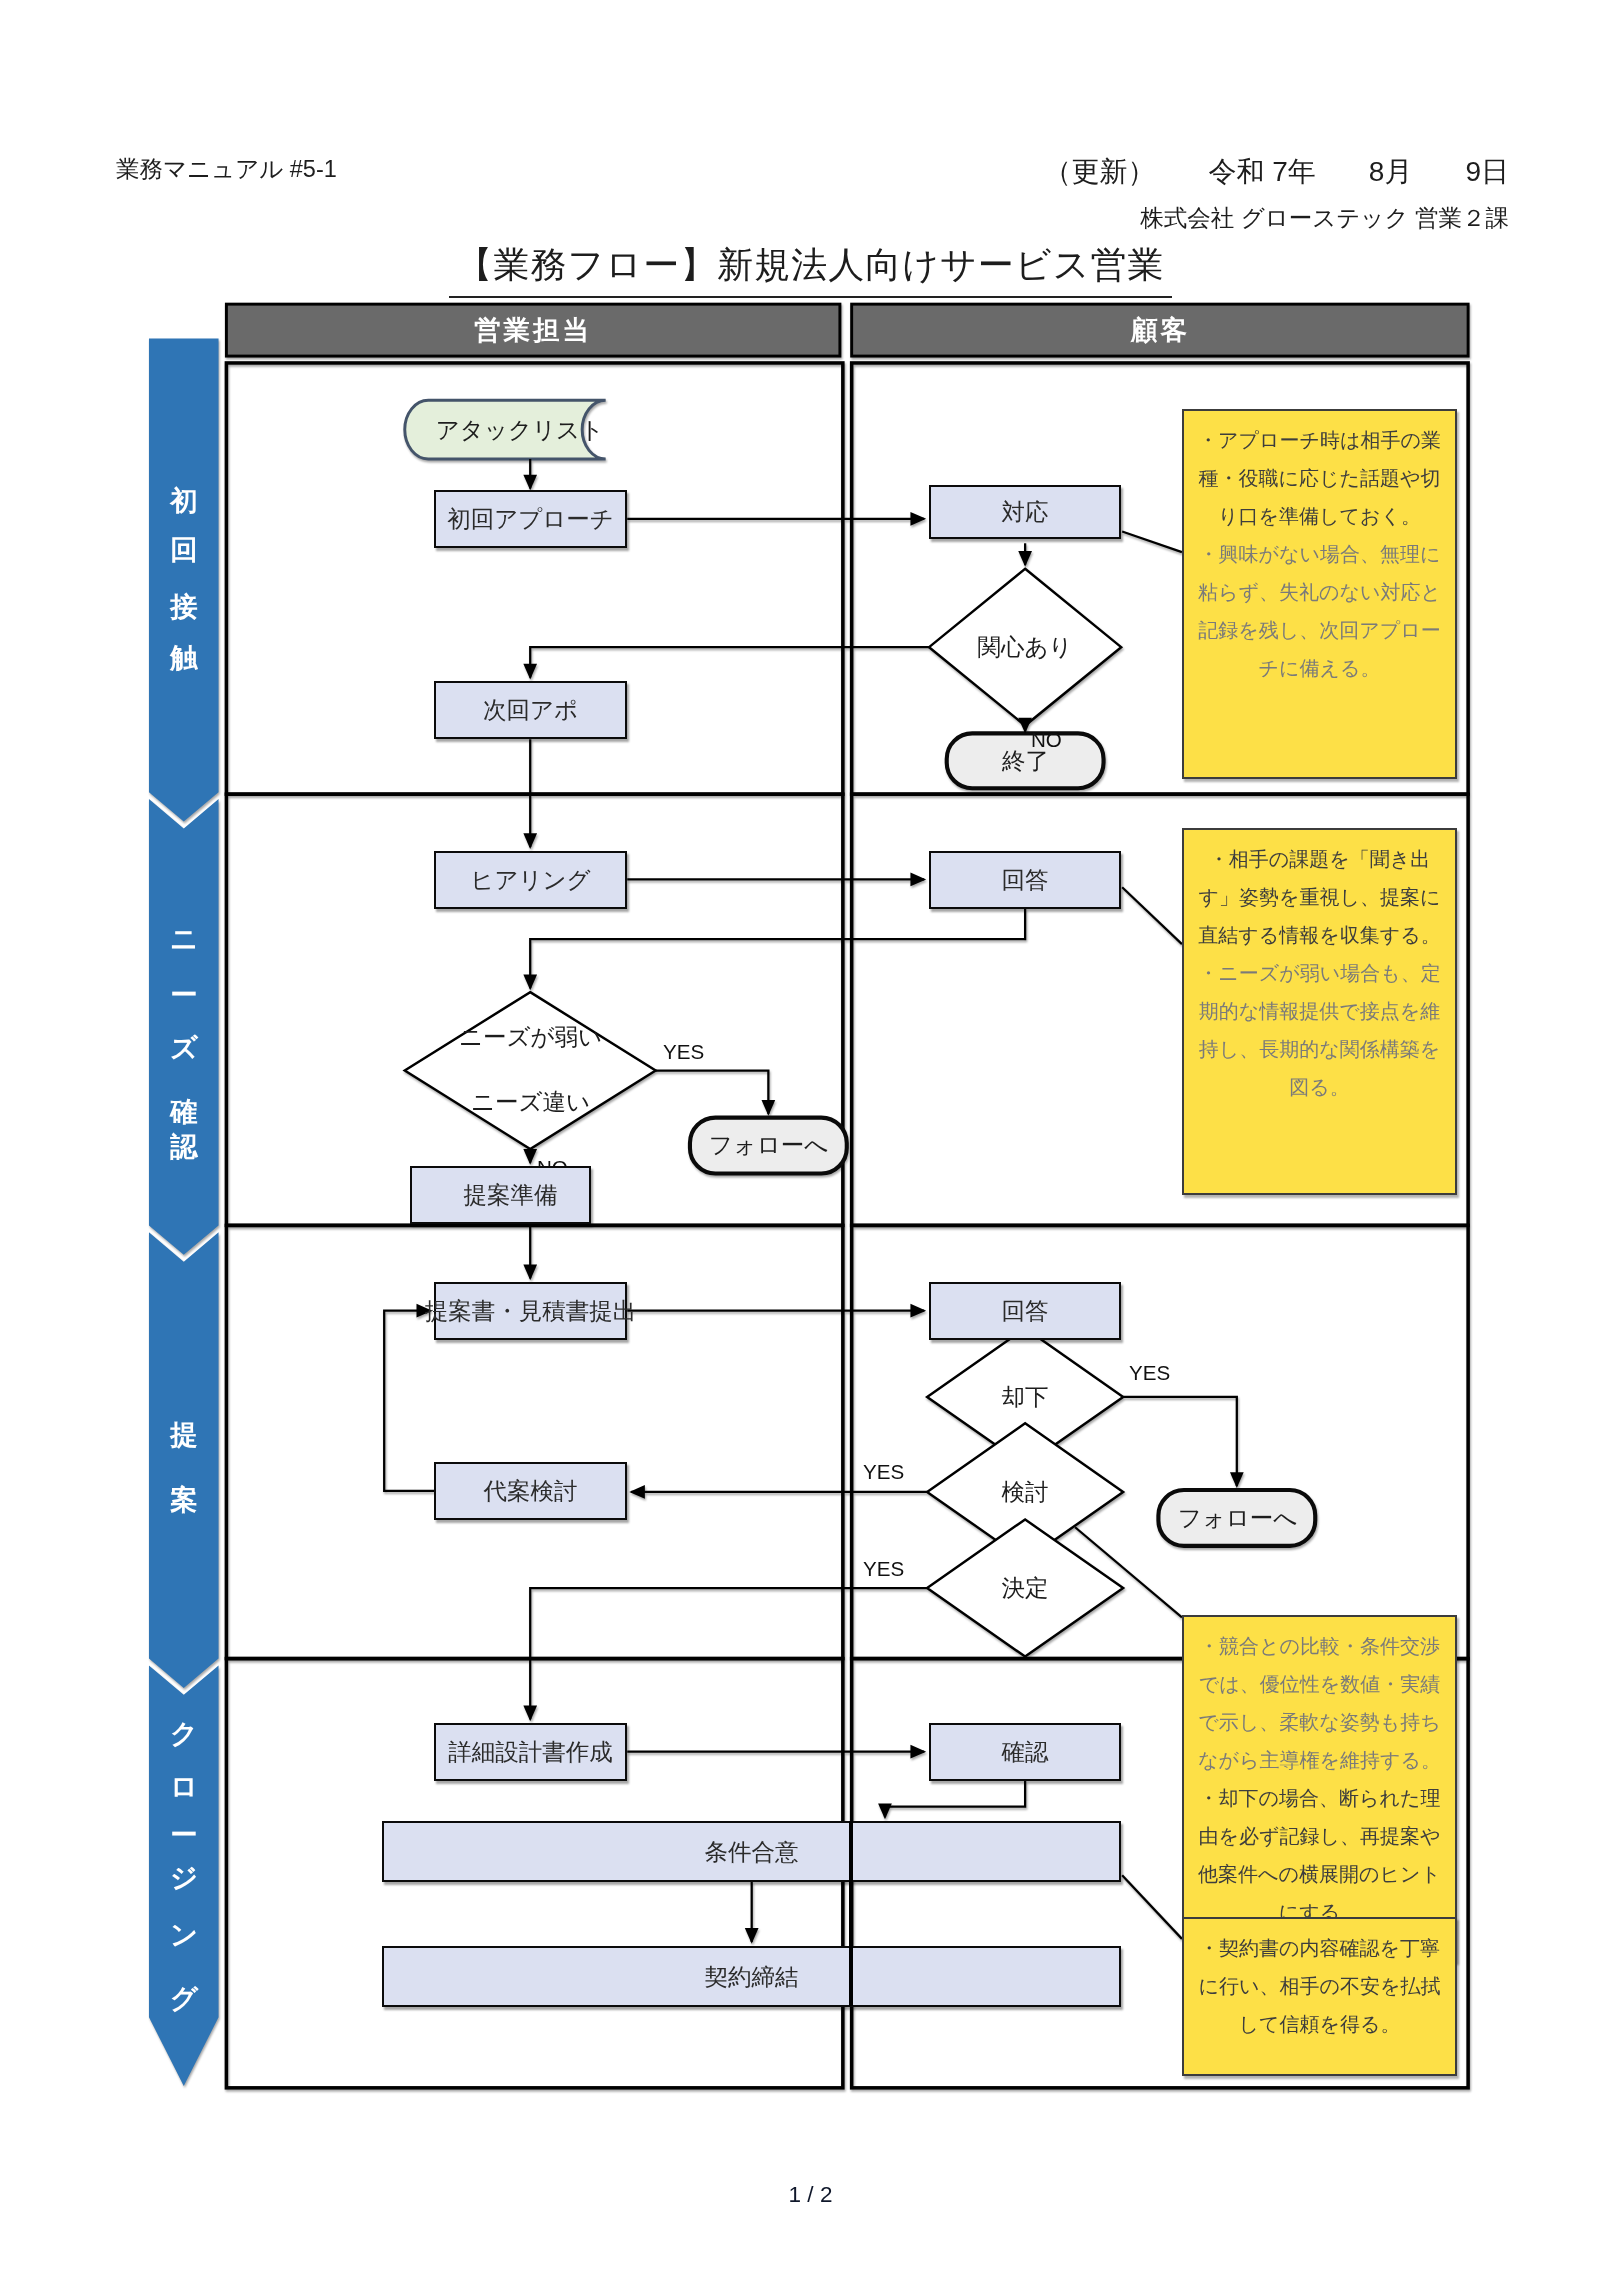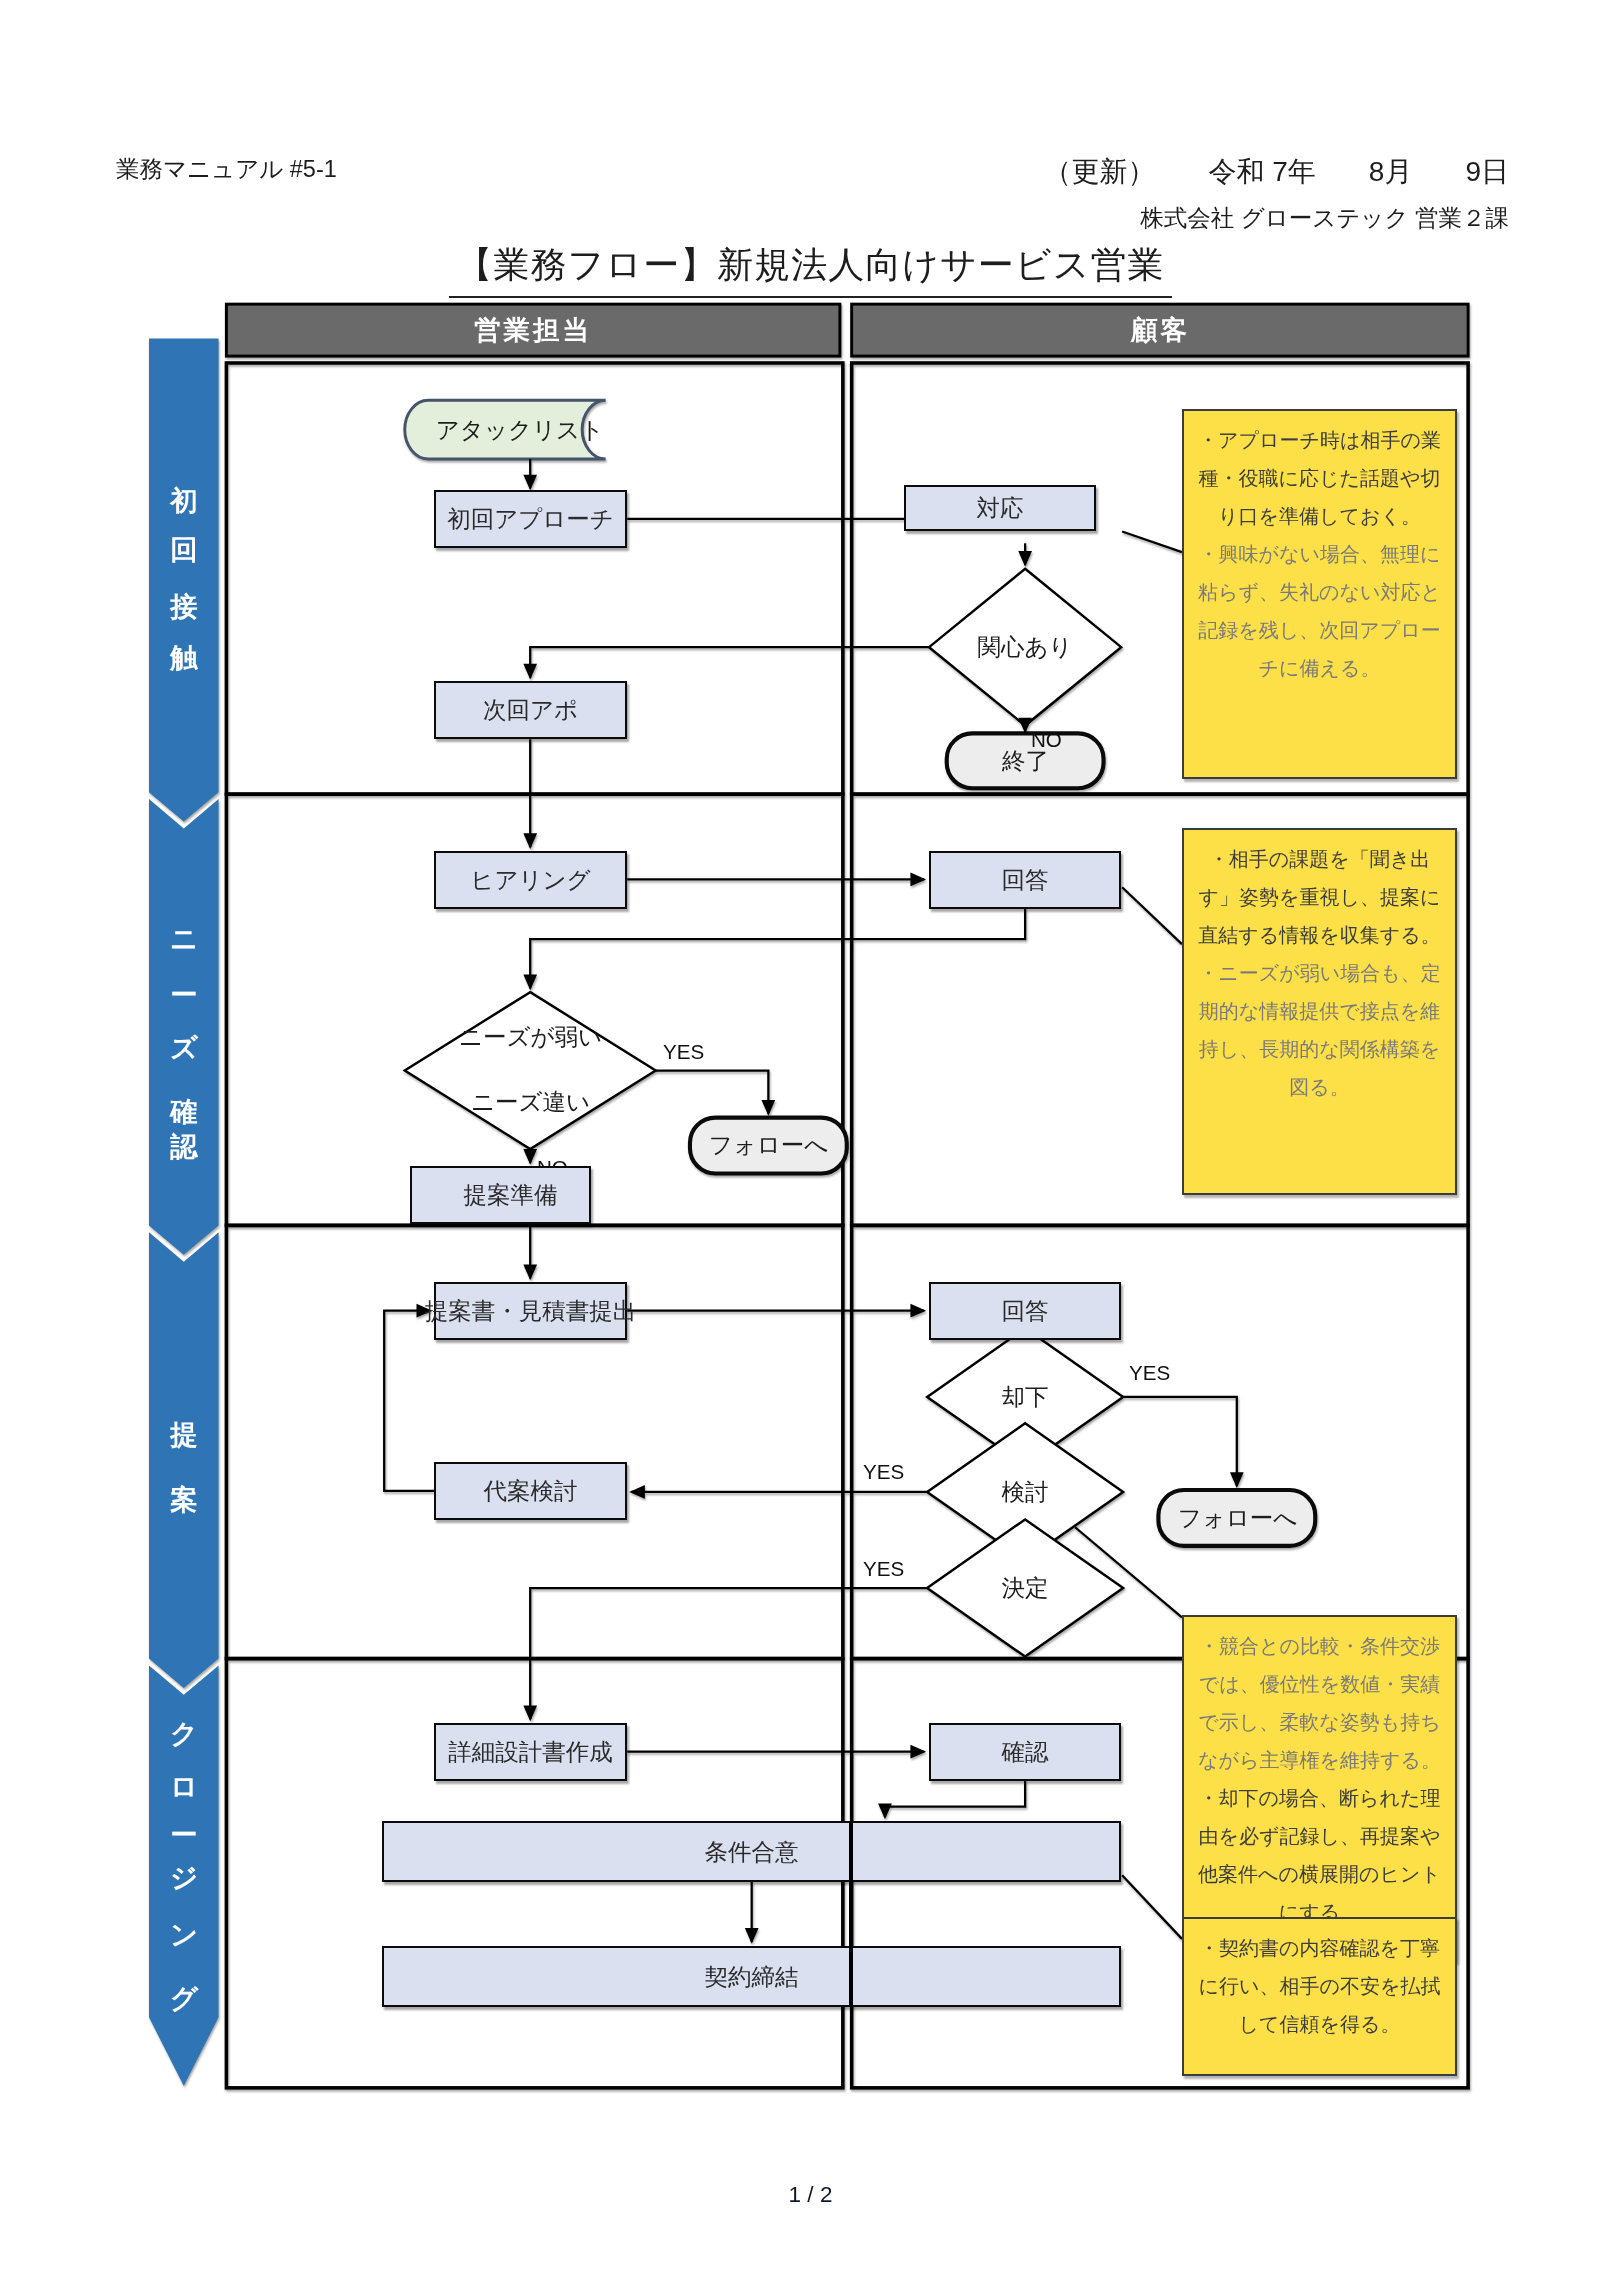--- a/index.html
+++ b/index.html
@@ -148,21 +148,21 @@
 <div class="abs lane-header" style="left:852px;top:304px;width:617px;height:52px;border-radius:17px;">顧客</div>
 
 <div class="abs phase-label ls-a" style="top:353px;height:431px;">初回接触</div>
 <div class="abs phase-label ls-b" style="top:833px;height:392px;">ニーズ確認</div>
 <div class="abs phase-label ls-c" style="top:1264px;height:392px;">提案</div>
 <div class="abs phase-label ls-d" style="top:1691px;height:343px;">クロージング</div>
 
 <div class="abs lbl" style="left:417px;top:400px;width:206px;height:59px;">アタックリスト</div>
 
 <div class="abs node-box nowrap" style="left:434px;top:490px;width:193px;height:58px;">初回アプローチ</div>
-<div class="abs node-box" style="left:904px;top:485px;width:192px;height:46px;">対応</div>
+<div class="abs node-box" style="left:929px;top:485px;width:192px;height:54px;">対応</div>
 
 <div class="abs lbl" style="left:927px;top:617px;width:196px;height:59px;">関心あり</div>
 <div class="abs cond" style="left:1031px;top:727px;width:49px;height:25.5px;">NO</div>
 <div class="abs lbl" style="left:947px;top:733px;width:157px;height:55px;">終了</div>
 
 <div class="abs node-box" style="left:434px;top:681px;width:193px;height:58px;">次回アポ</div>
 
 <div class="abs node-box" style="left:434px;top:851px;width:193px;height:58px;">ヒアリング</div>
 <div class="abs node-box" style="left:929px;top:851px;width:192px;height:58px;">回答</div>
 

